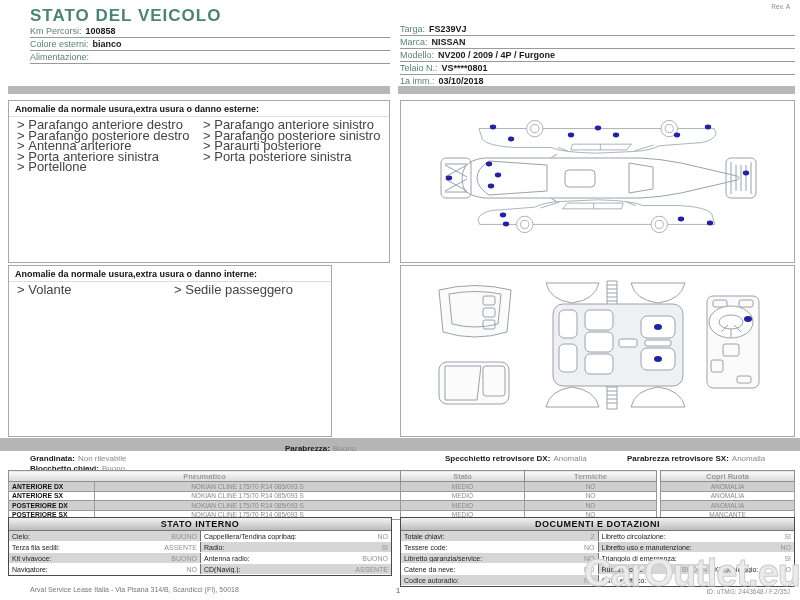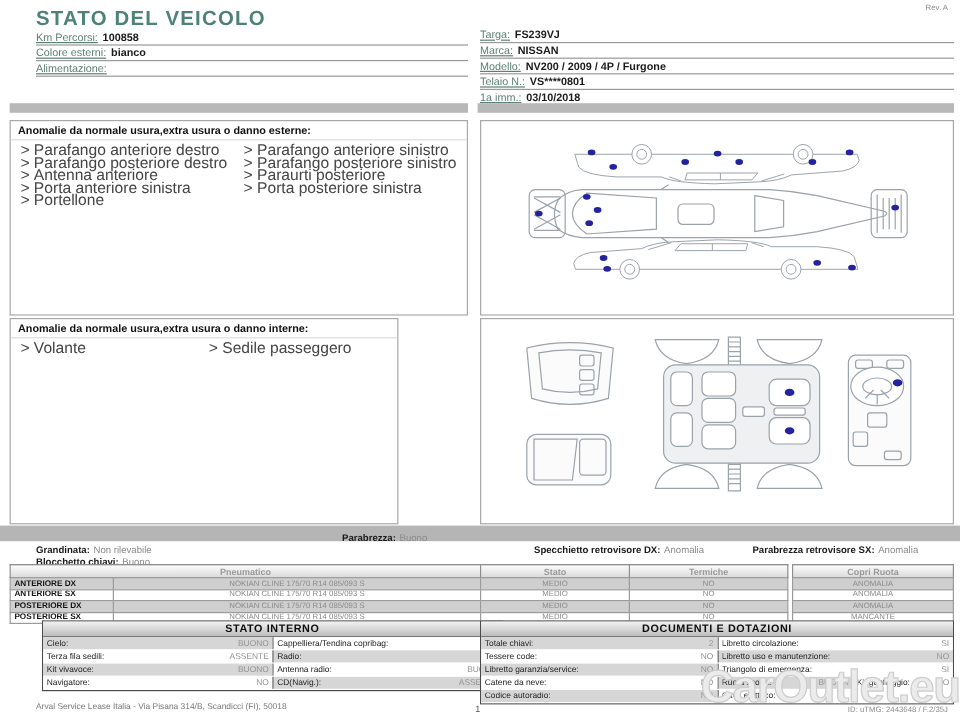--- a/index.html
+++ b/index.html
@@ -7,21 +7,21 @@
   body{width:800px;height:600px;background:#fff;font-family:"Liberation Sans",sans-serif;position:relative;overflow:hidden;-webkit-font-smoothing:antialiased;}
   .page{position:absolute;inset:0;}
 
   
   .doc-title{position:absolute;left:30px;top:6px;font-size:17px;font-weight:bold;letter-spacing:1px;color:var(--accent);}
   .rev{position:absolute;right:10px;top:3px;font-size:6.5px;color:#8a8a8a;}
   .hblock{position:absolute;}
   .hblock.left{left:30px;top:26px;width:360px;}
   .hblock.right{left:400px;top:24px;width:395px;}
   .hrow{display:flex;align-items:baseline;border-bottom:1px solid #9a9a9a;font-size:9px;line-height:11px;height:11px;margin-bottom:1px;}
-  .hlabel{color:#5c8076;white-space:nowrap;text-decoration:underline;}
+  .hlabel{color:#5c8076;white-space:nowrap;}
   .hvalue{font-weight:bold;color:#1a1a1a;margin-left:4px;white-space:nowrap;}
 
   
   .gbar{position:absolute;height:8px;background:#b8b8b8;}
   .gbar.b1l{left:8px;top:86px;width:382px;}
   .gbar.b1r{left:398px;top:86px;width:397px;}
   .gbar.b2{left:0;top:438px;width:800px;height:13px;background:#b5b5b5;}
 
   
   .abox{position:absolute;border:1px solid #a8a8a8;background:#fff;box-sizing:border-box;}
@@ -52,21 +52,21 @@
   .copri{position:absolute;left:660px;top:470px;width:135px;table-layout:fixed;}
   .tyres th,.copri th{height:10px;font-size:7.5px;font-weight:bold;color:#999;background:linear-gradient(to bottom,#fbfbfb,#d9d9d9);border:1px solid #8f8f8f;text-align:center;padding:0;}
   .tyres td,.copri td{height:8.5px;font-size:6.5px;color:#8a8a8a;border:1px solid #9a9a9a;text-align:center;padding:0 2px;white-space:nowrap;overflow:hidden;}
   .tyres td.pos{font-size:6.8px;font-weight:bold;color:#111;text-align:left;padding-left:3px;}
   tr.rg td{background:#cfcfcf;}
   tr.rw td{background:#fff;}
   .col-pos{width:86px;} .col-tyre{width:306px;} .col-stato{width:124px;} .col-term{width:132px;}
 
   
   .panel{position:absolute;border:1px solid #4a4a4a;box-sizing:border-box;background:#fff;}
-  .panel.si{left:8px;top:517px;width:384px;margin-left:27px;}
+  .panel.si{left:8px;top:517px;width:384px;}
   .panel.doc{left:400px;top:517px;width:395px;}
   .panel-h{height:12px;line-height:12px;text-align:center;font-size:9px;font-weight:bold;letter-spacing:0.5px;color:#0d0d0d;background:linear-gradient(to bottom,#f2f2f2,#bdbdbd);border-bottom:1px solid #777;}
   .prow{display:flex;height:10px;border-bottom:1px solid #fff;}
   .pcell{display:flex;align-items:center;box-sizing:border-box;padding:0 3px;height:10px;}
   .pcell.half{width:50%;}
   .pcell.rb{border-left:1px solid #6f6f6f;}
   .plabel{font-size:7px;color:#1c1c1c;white-space:nowrap;overflow:hidden;}
   .pvalue{font-size:7px;color:#929292;margin-left:auto;white-space:nowrap;}
   .cg{background:#d6d6d6;} .cw{background:#fff;}
   .subA{width:57%;} .subB{width:43%;border-left:1px solid #6f6f6f;}

